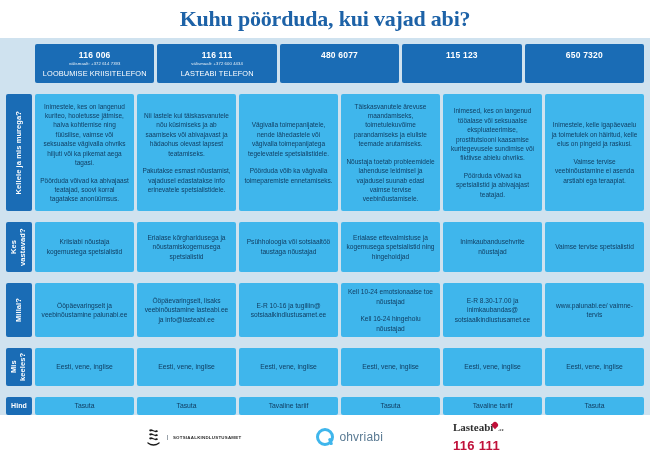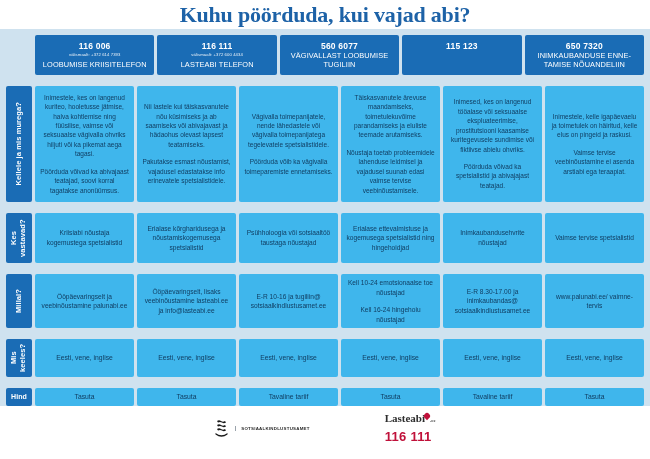--- a/index.html
+++ b/index.html
@@ -7,21 +7,21 @@
   body {
     width: 650px;
     height: 459px;
     background: #ffffff;
     font-family: "Liberation Sans", sans-serif;
     overflow: hidden;
   }
 
   
   .title-bar {
-    height: 29px;
+    height: 38px;
     display: flex;
     align-items: center;
     justify-content: center;
     background: #ffffff;
   }
   .title-text {
     font-family: "Liberation Serif", serif;
     font-size: 22px;
     font-weight: bold;
     color: #1d62a7;
@@ -238,32 +238,30 @@
           <div class="hd-num">116 006</div>
           <div class="hd-sub">välismaalt: +372 614 7393</div>
           <div class="hd-name">LOOBUMISE KRIISITELEFON</div>
         </div>
         <div class="cell cell-head">
           <div class="hd-num">116 111</div>
           <div class="hd-sub">välismaalt: +372 600 4434</div>
           <div class="hd-name">LASTEABI TELEFON</div>
         </div>
         <div class="cell cell-head">
-          <div class="hd-num">560 6077</div>
+          <div class="hd-num">480 6077</div>
           <div class="hd-sub"></div>
-          <div class="hd-name">VÄGIVALLAST LOOBUMISE TUGILIIN</div>
         </div>
         <div class="cell cell-head">
           <div class="hd-num">115 123</div>
           <div class="hd-sub"></div>
         </div>
         <div class="cell cell-head">
           <div class="hd-num">650 7320</div>
           <div class="hd-sub"></div>
-          <div class="hd-name">INIMKAUBANDUSE ENNE-TAMISE NÕUANDELIIN</div>
         </div>
       </div>
     </div>
 
     <div class="row row-desc">
       <div class="rowlabel">
         <span>Kellele ja mis murega?</span>
       </div>
       <div class="cells">
         <div class="cell cell-body">
@@ -408,19 +406,23 @@
       <g fill="#1a1a1a">
         <path d="M3 3 Q5 1.5 7 3 Q9 4.5 11 3 L12 4.5 Q10 6 8 4.6 Q6 3.2 4 4.6 Z"></path>
         <path d="M3 7 Q5 5.5 7 7 Q9 8.5 11 7 L12 8.5 Q10 10 8 8.6 Q6 7.2 4 8.6 Z"></path>
         <path d="M3 11 Q5 9.5 7 11 Q9 12.5 11 11 L12 12.5 Q10 14 8 12.6 Q6 11.2 4 12.6 Z"></path>
         <path d="M1.5 15 Q7.5 19.5 13.5 15 L13.5 16.5 Q7.5 21 1.5 16.5 Z"></path>
       </g>
     </svg>
     <span class="crest-text">SOTSIAALKINDLUSTUSAMET</span>
   </div>
 
+  <div class="logo">
+    <span class="ohvriabi-mark"></span>
+    <span class="ohvriabi-text">ohvriabi</span>
+  </div>
 
   <div class="logo lasteabi">
     <span class="lasteabi-top"><span>Lasteabi</span><span class="lasteabi-heart"></span><span class="dot-ee">.ee</span></span>
     <span class="lasteabi-num">116 111</span>
   </div>
 
 </div>
 
 </body></html>

